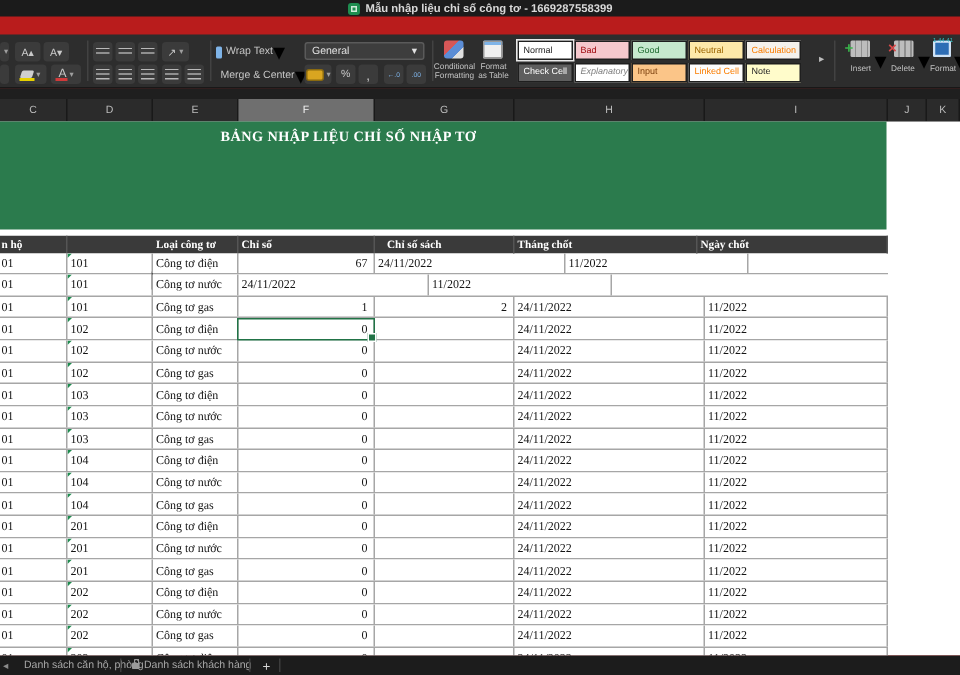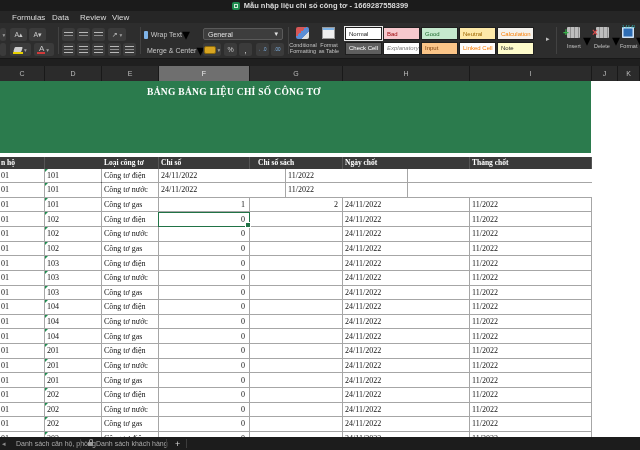--- a/index.html
+++ b/index.html
@@ -94,26 +94,20 @@
 </head>
 <body>
 
 <div class="screen">
 
   <div class="titlebar">
     <span class="xl-icon"></span>
     <span class="t-text">Mẫu nhập liệu chỉ số công tơ - 1669287558399</span>
   </div>
 
-  <div class="menubar">
-      <span class="menu-item" style="left: 12px;">Formulas</span>
-      <span class="menu-item" style="left: 52px;">Data</span>
-      <span class="menu-item" style="left: 80px;">Review</span>
-      <span class="menu-item" style="left: 112px;">View</span>
-    </div>
 
   <div class="ribbon">
 
     <div class="rb" style="left:0;top:5px;width:6px;height:13px">
         <span class="dd">▾</span>
       </div>
     <div class="rb" style="left:0;top:20px;width:6px;height:13px"></div>
 
     <div class="rb" style="left:10px;top:5px;width:17px;height:13px">
         <span>A▴</span>
@@ -257,36 +251,37 @@
       <div class="colh sel" style="width: 91px;">F</div>
       <div class="colh" style="width: 93px;">G</div>
       <div class="colh" style="width: 127px;">H</div>
       <div class="colh" style="width: 122px;">I</div>
       <div class="colh" style="width: 26px;">J</div>
       <div class="colh" style="width: 22px;">K</div>
     </div>
 
   <div class="sheet">
     <div class="banner">
-      <span class="banner-title">BẢNG BẢNG LIỆU CHỈ SỐ CÔNG TƠ</span>
+      <span class="banner-title">BẢNG NHẬP LIỆU CHỈ SỐ NHẬP TƠ</span>
     </div>
     <div class="gtable" id="gtable">
         <div class="trow thead">
           <div class="tc" style="width: 45px; padding-left: 1px;">n hộ</div>
           <div class="tc" style="width: 57px; margin-top: 24px;">Phòng</div>
           <div class="tc" style="width: 57px;">Loại công tơ</div>
           <div class="tc" style="width: 91px; font-family: Liberation Serif, serif;">Chỉ số</div>
           <div class="tc" style="width: 93px; padding-left: 8px;">Chỉ số sách</div>
+          <div class="tc" style="width: 122px;">Tháng chốt</div>
           <div class="tc" style="width: 127px;">Ngày chốt</div>
-          <div class="tc" style="width: 122px;">Tháng chốt</div>
         </div>
         <div class="trow tdata">
           <div class="tc" style="width: 45px; padding-left: 1px;">01</div>
           <div class="tc" style="width: 57px;">101<span class="tri"></span></div>
           <div class="tc" style="width: 57px;">Công tơ điện</div>
+          <div class="tc right" style="width: 91px;">67</div>
           <div class="tc" style="width: 127px;">24/11/2022</div>
           <div class="tc" style="width: 122px;">11/2022</div>
         </div>
         <div class="trow tdata">
           <div class="tc" style="width: 45px; padding-left: 1px;">01</div>
           <div class="tc" style="width: 57px;">101<span class="tri"></span></div>
           <div class="tc" style="width: 57px;">Công tơ nước</div>
           <div class="tc" style="width: 127px;">24/11/2022</div>
           <div class="tc" style="width: 122px;">11/2022</div>
         </div>

